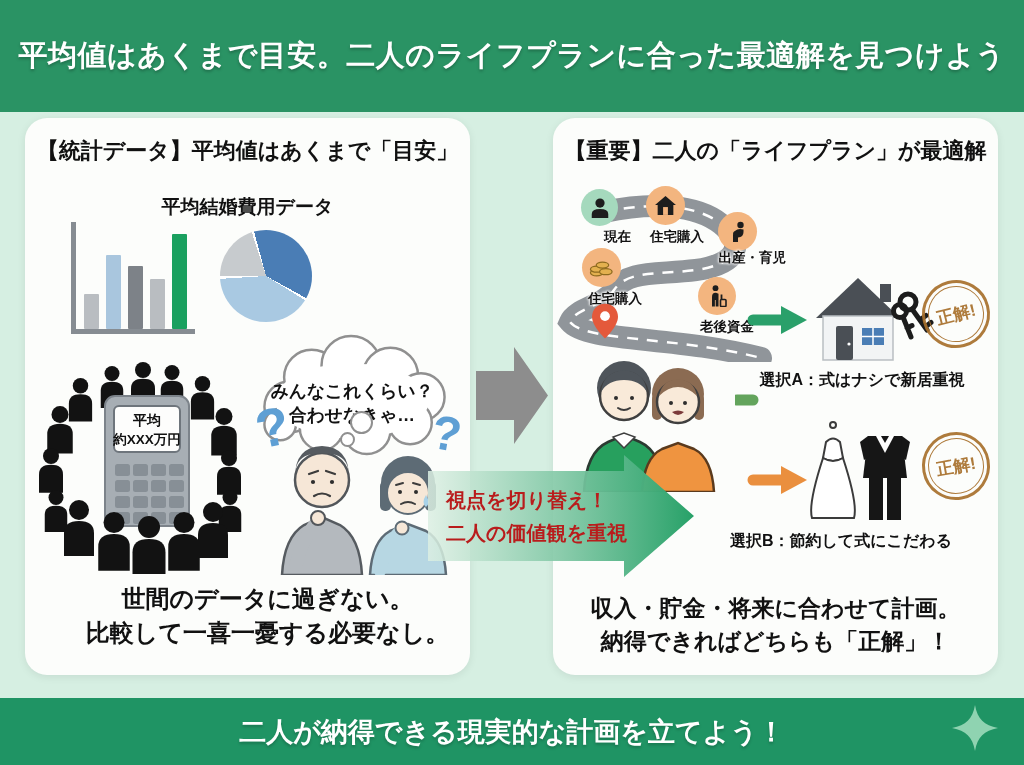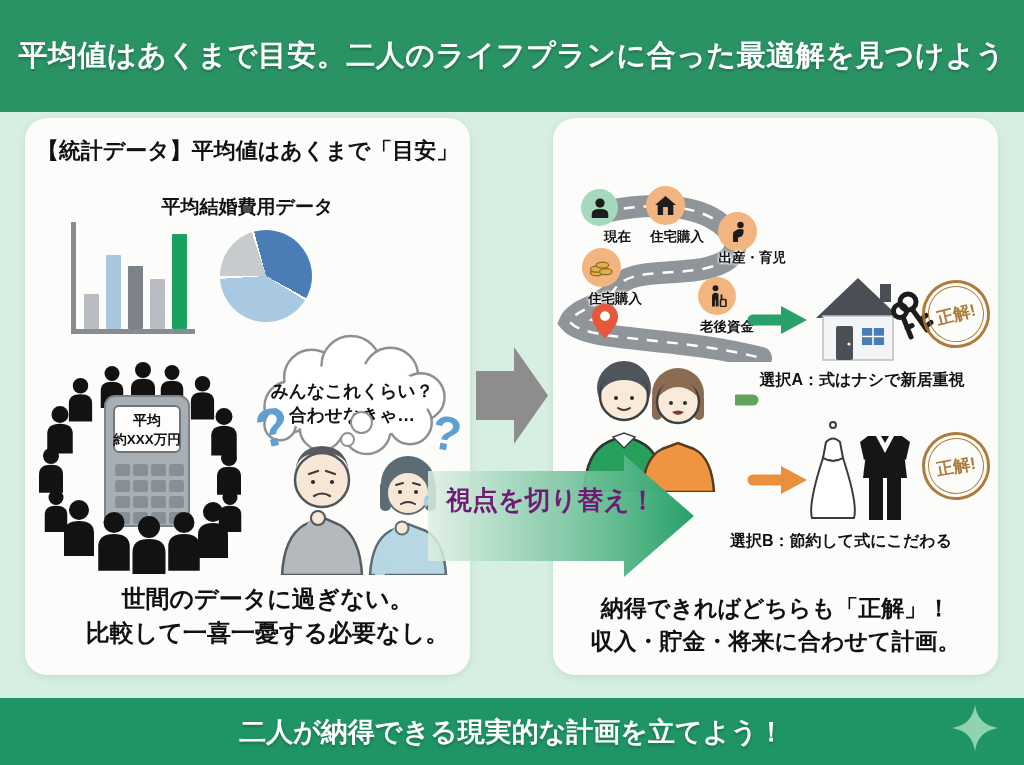--- a/index.html
+++ b/index.html
@@ -18,21 +18,21 @@
   #chart-box{left:46px;top:104px;width:124px;height:112px;border-left:5px solid #868c92;border-bottom:5px solid #868c92;display:flex;align-items:flex-end;gap:7px;padding-left:8px;box-sizing:border-box;}
   .bar{width:15px;border-radius:1px;}
   #pie{left:195px;top:112px;width:92px;height:92px;border-radius:50%;background:#ccc;}
   .qmark{font-weight:800;color:#5e9fd4;}
   .tailbubble{background:#fff;border:2px solid #909090;border-radius:50%;}
   .mcircle{border-radius:50%;display:flex;align-items:center;justify-content:center;}
   .mlabel{font-size:13.5px;font-weight:800;color:#111;text-align:right;text-shadow:0 0 3px #fff,0 0 3px #fff,0 0 3px #fff;}
   .choice-label{font-size:16px;font-weight:800;color:#111;text-align:center;white-space:nowrap;}
   .stamp{width:62px;height:62px;border:3.5px solid #a8702c;border-radius:50%;display:flex;align-items:center;justify-content:center;color:#a8702c;font-weight:800;font-size:17px;opacity:.92;}
   .stamp::before{content:"";position:absolute;inset:3px;border:1.5px solid #a8702c;border-radius:50%;}
-  #transition-text{left:446px;top:484px;font-size:26px;font-weight:800;color:#701a75;line-height:33px;z-index:6;}
+  #transition-text{left:446px;top:484px;font-size:20px;font-weight:800;color:#b91c1c;line-height:33px;z-index:6;}
   svg text{font-family:"Liberation Sans","DejaVu Sans",sans-serif;}
 </style>
 </head>
 <body>
 
 <div id="stage">
 
   <div class="abs banner" id="top-banner">
     <span>平均値はあくまで目安。二人のライフプランに合った最適解を見つけよう</span>
   </div>
@@ -166,23 +166,25 @@
     <defs>
       <linearGradient id="ga" x1="0" y1="0" x2="1" y2="0">
         <stop offset="0" stop-color="#dcefe3" stop-opacity="0.85"></stop>
         <stop offset="1" stop-color="#27a168"></stop>
       </linearGradient>
     </defs>
     <polygon points="0,16 196,16 196,0 266,61 196,122 196,106 0,106" fill="url(#ga)"></polygon>
   </svg>
   <div class="abs" id="transition-text">
     <div>視点を切り替え！</div>
+    <div>二人の価値観を重視</div>
   </div>
 
   <div class="abs panel" id="right-panel">
+    <div class="abs panel-title">【重要】二人の「ライフプラン」が最適解</div>
 
     <svg class="abs" style="left:3px;top:62px;" width="250" height="182" viewBox="0 0 250 182">
       <path d="M48,32 C95,22 140,24 165,44 C190,64 182,84 140,90 C100,95 72,90 58,110 C48,126 20,128 14,142 C30,162 120,156 205,178" fill="none" stroke="#90959a" stroke-width="22" stroke-linecap="round"></path>
       <path d="M48,32 C95,22 140,24 165,44 C190,64 182,84 140,90 C100,95 72,90 58,110 C48,126 20,128 14,142 C30,162 120,156 205,178" fill="none" stroke="#ffffff" stroke-width="2.5" stroke-dasharray="11 9"></path>
     </svg>
 
     <div class="abs mcircle" style="left:28px;top:71px;width:37px;height:37px;background:#a5d9bd;">
       <svg width="22" height="22" viewBox="0 0 20 20" fill="#1d1d1d">
           <circle cx="10" cy="5.5" r="4.2"></circle>
           <path d="M2.5,19 V15.5 Q2.5,11 10,11 Q17.5,11 17.5,15.5 V19 Z"></path>
@@ -306,22 +308,22 @@
         <path d="M66,16 L58,22 L62,40 L68,36 Z"></path>
           <path d="M100,16 L108,22 L104,40 L98,36 Z"></path>
       </g>
     </svg>
     <div class="abs stamp" style="left:369px;top:314px;transform:rotate(-10deg);">
       <span>正解!</span>
     </div>
     <div class="abs choice-label" style="left:163px;top:413px;width:250px;">選択B：節約して式にこだわる</div>
 
     <div class="abs conclusion" style="top:474px;font-size:23px;">
+      <div>収入・貯金・将来に合わせて計画。</div>
       <div>納得できればどちらも「正解」！</div>
-      <div>収入・貯金・将来に合わせて計画。</div>
     </div>
   </div>
 
   <div class="abs banner" id="bottom-banner">
     <span>二人が納得できる現実的な計画を立てよう！</span>
     <svg class="abs" style="left:952px;top:7px;" width="46" height="46" viewBox="0 0 46 46">
       <path d="M23,0 C25.5,14 32,20.5 46,23 C32,25.5 25.5,32 23,46 C20.5,32 14,25.5 0,23 C14,20.5 20.5,14 23,0 Z" fill="#8fd3b1"></path>
     </svg>
   </div>
 

